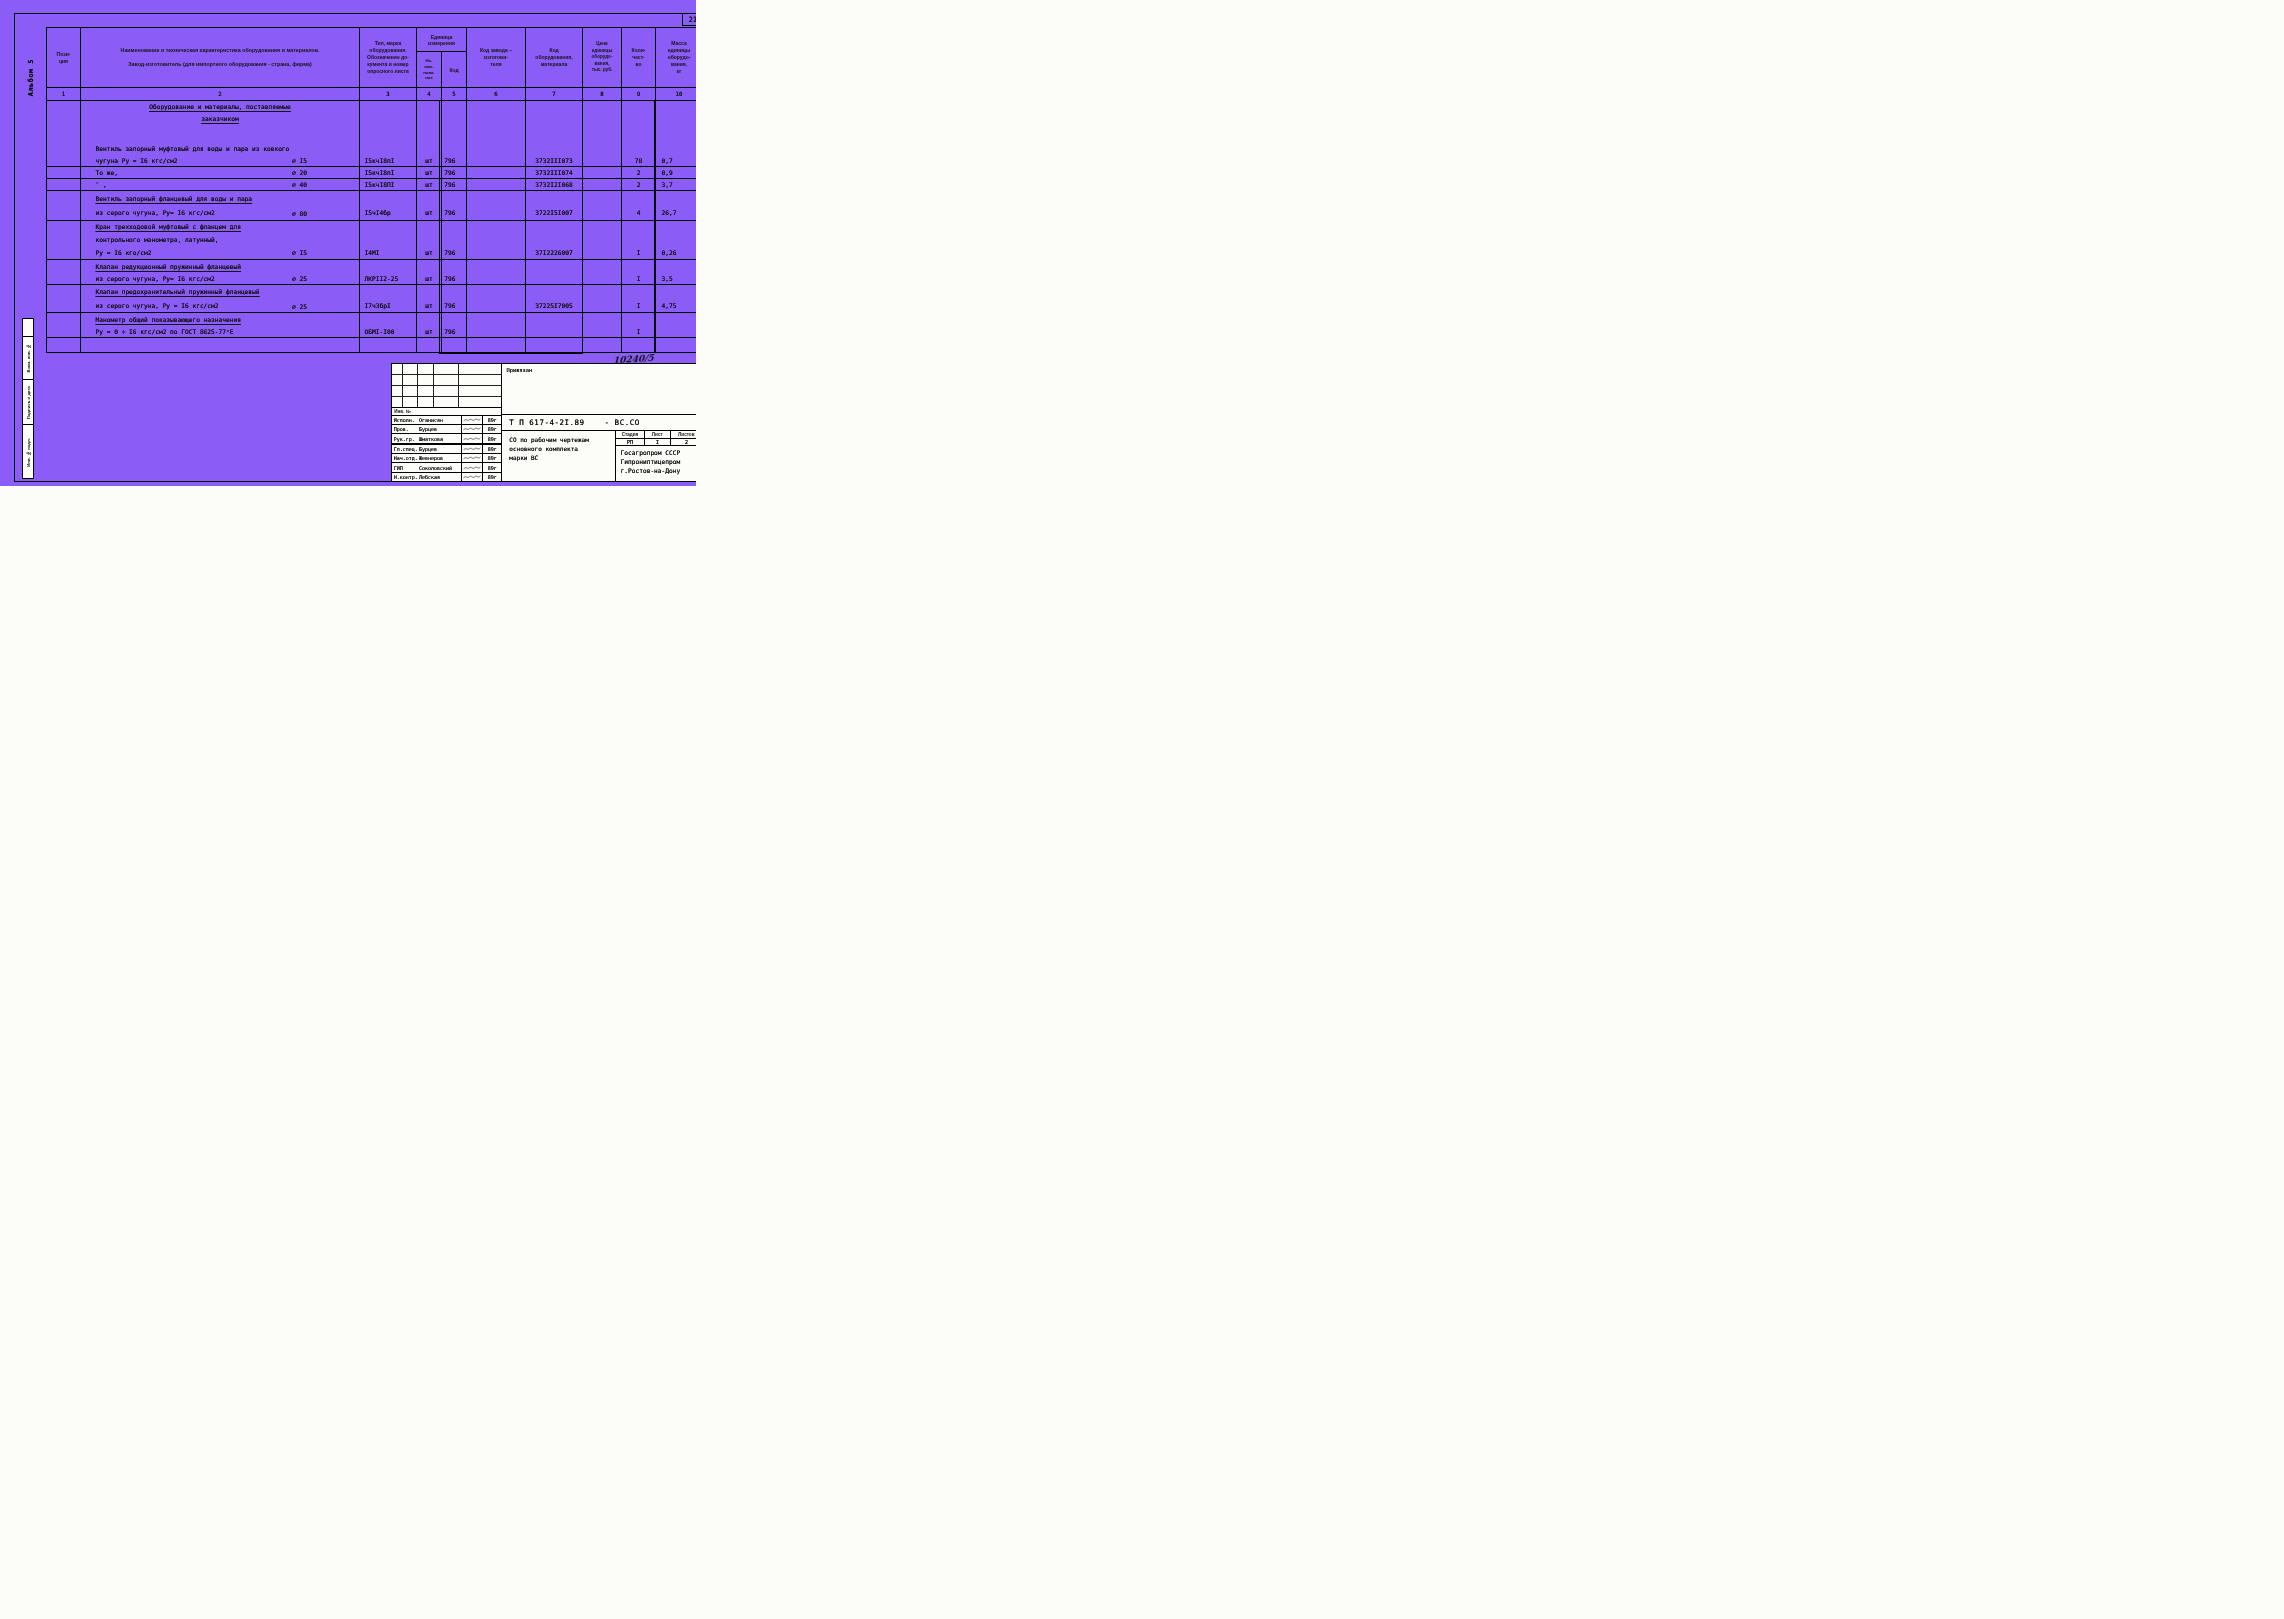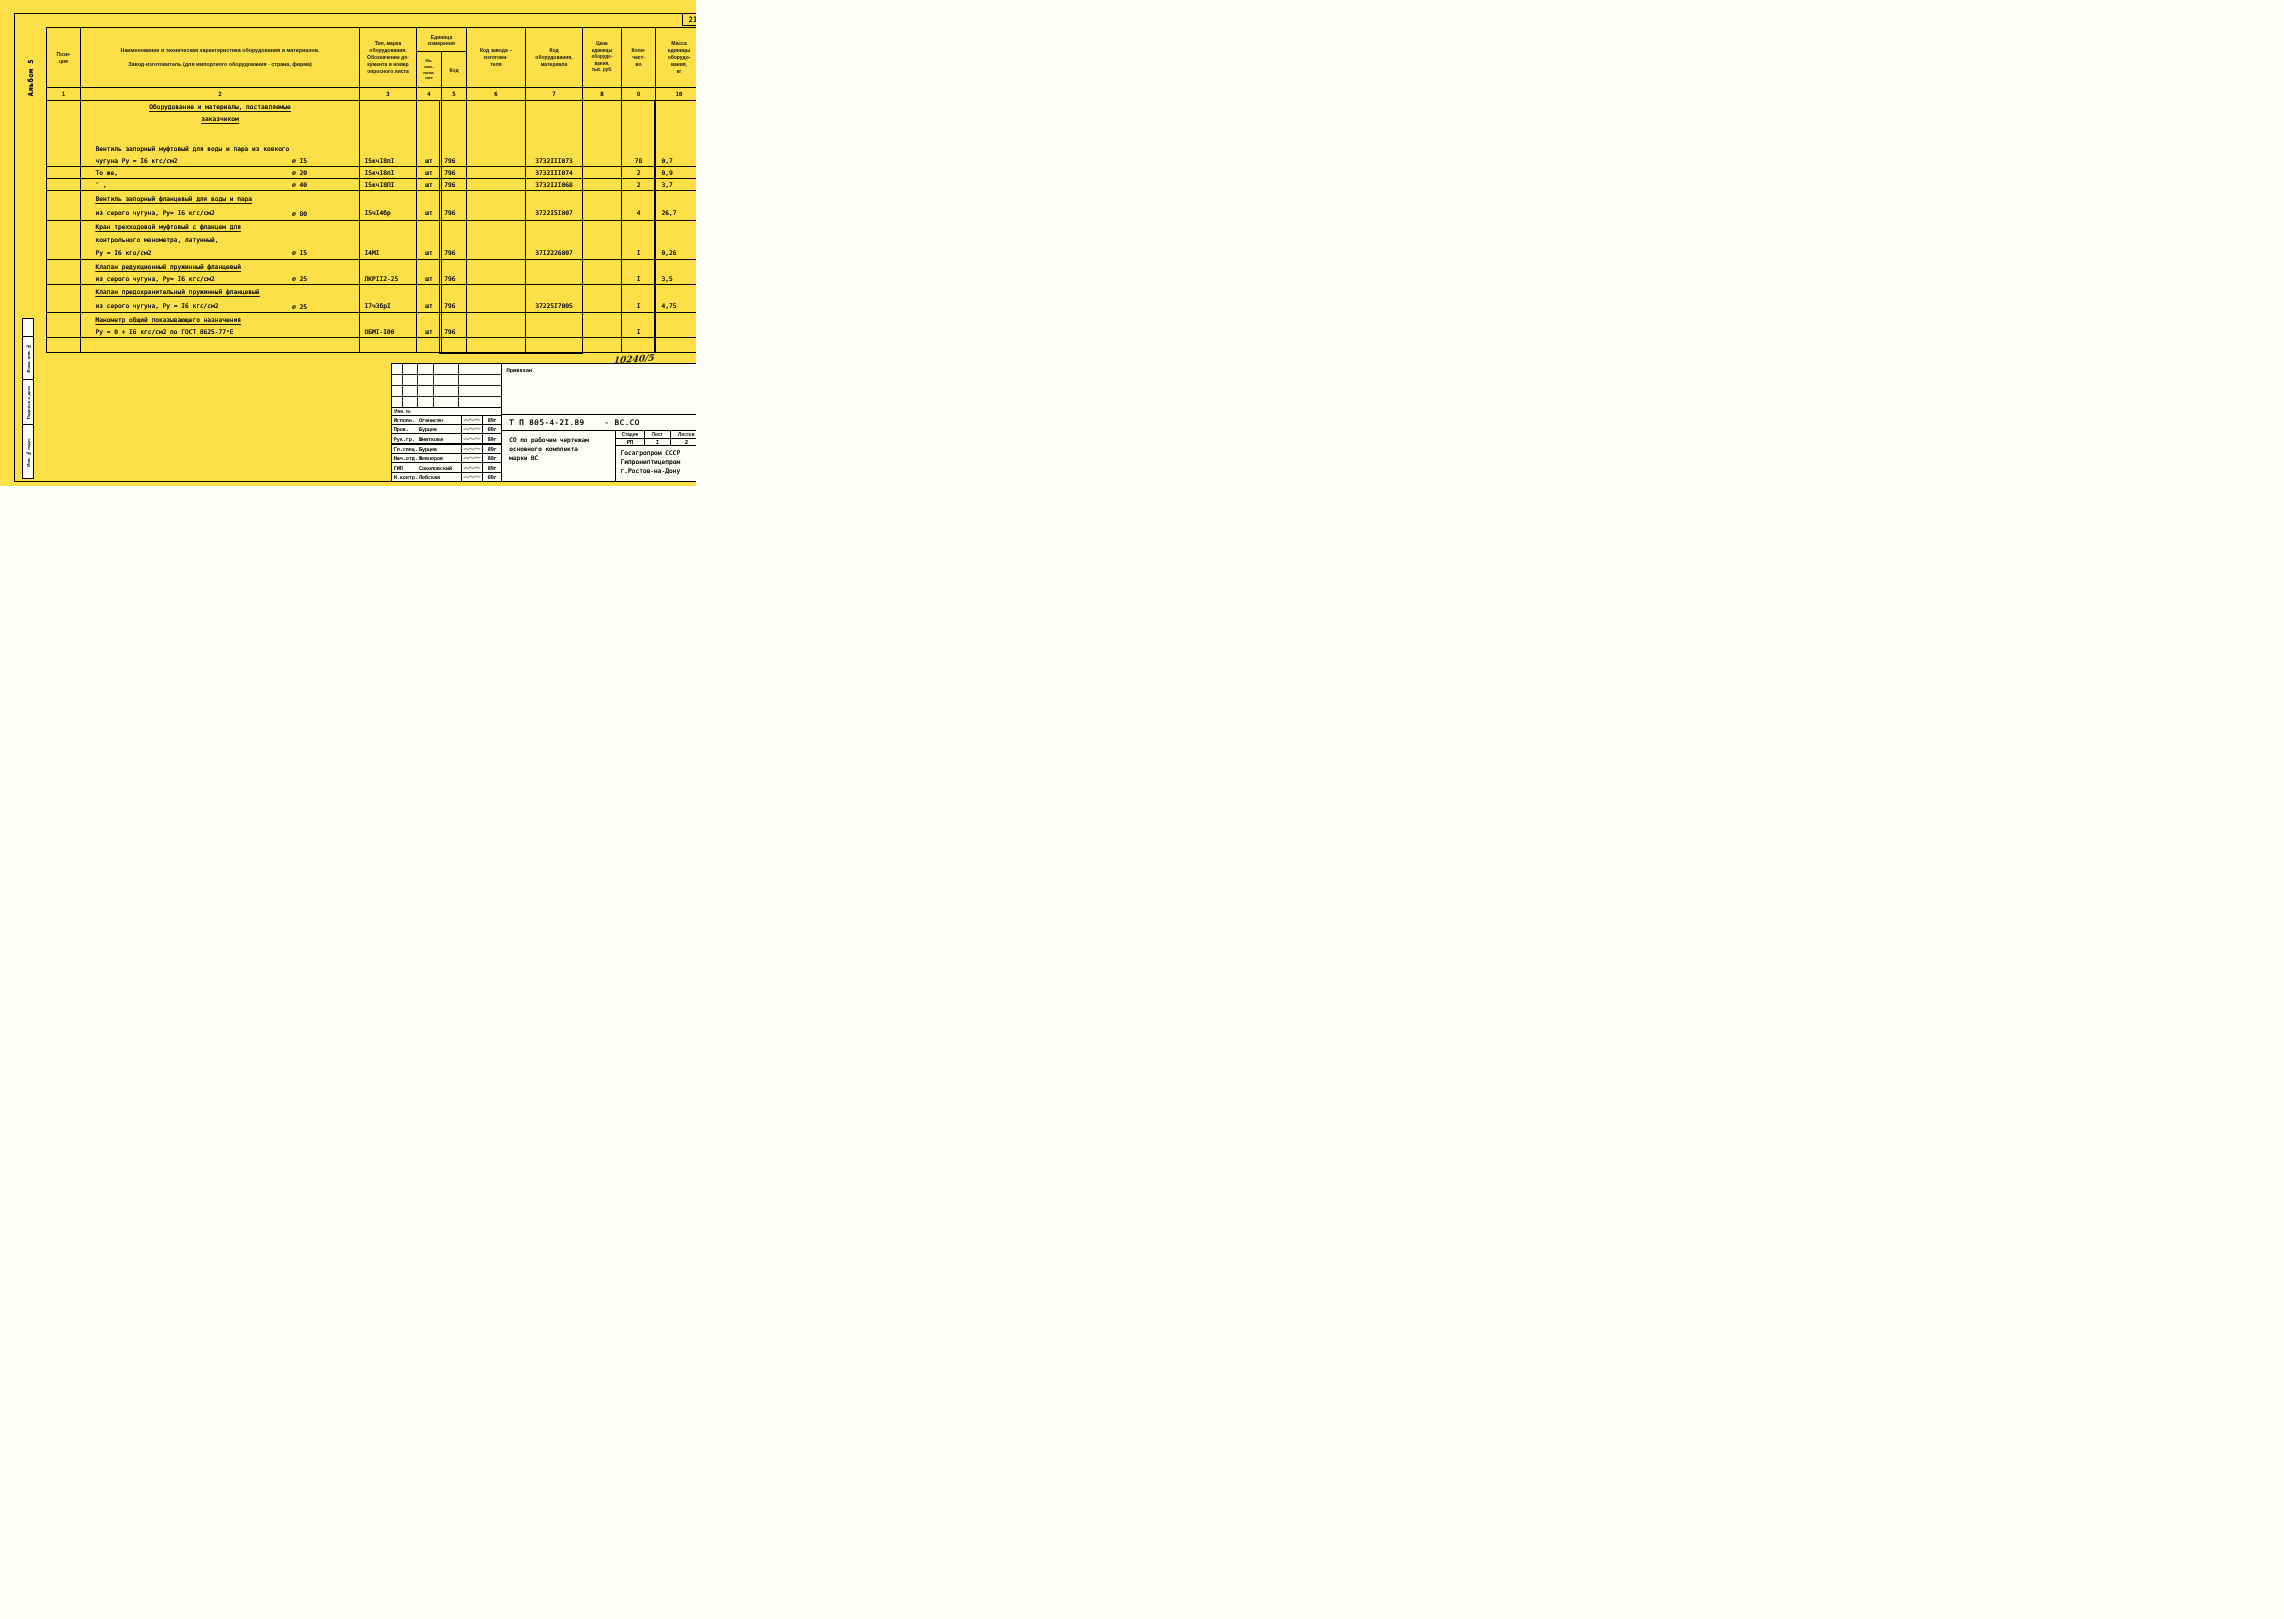--- a/index.html
+++ b/index.html
@@ -1,19 +1,19 @@
 <!DOCTYPE html>
 <html style="font-size:7.3px"><head>
 <meta charset="utf-8">
 <style>
   * { box-sizing: border-box; margin: 0; padding: 0; }
   html,body { width:696px; height:486px; background:#fcfcf9; }
   .sheet {
     position:relative; width:696px; height:486px;
-    background:#fde047; color:#141414; overflow:hidden;
+    background:#8b5cf6; color:#141414; overflow:hidden;
     font-family:"DejaVu Sans Mono", monospace;
   }
   .t { text-shadow:0 0 0.2px #111; }
 
   
   .frame { position:absolute; left:13.7px; top:12.8px; width:689px; height:469px; border:1.1px solid #000; }
 
   
   .sheetnum {
     position:absolute; left:682px; top:13.7px; width:21px; height:12.8px;
@@ -591,21 +591,21 @@
         <svg class="scribble" viewBox="0 0 44 14">
                 <path d="M2 9 C7 1,11 12,16 6 C20 2,24 12,29 6 C33 2,37 11,42 5"></path>
               </svg>
       </div>
       <div class="s-date">89г</div>
     </div>
         </div>
     </div>
     <div class="tb-right">
       <div class="tb-top t">Привязан</div>
-      <div class="tb-doc t">Т П 805-4-2I.89    - ВС.СО</div>
+      <div class="tb-doc t">Т П 617-4-2I.89    - ВС.СО</div>
       <div class="tb-bottom">
         <div class="tb-subtitle t">СО по рабочим чертежам
 основного комплекта
 марки ВС</div>
         <div class="tb-stage">
           <div class="stage-head">
             <div class="stage-cell sc1">Стадия</div>
             <div class="stage-cell sc2">Лист</div>
             <div class="stage-cell sc3">Листов</div>
           </div>

